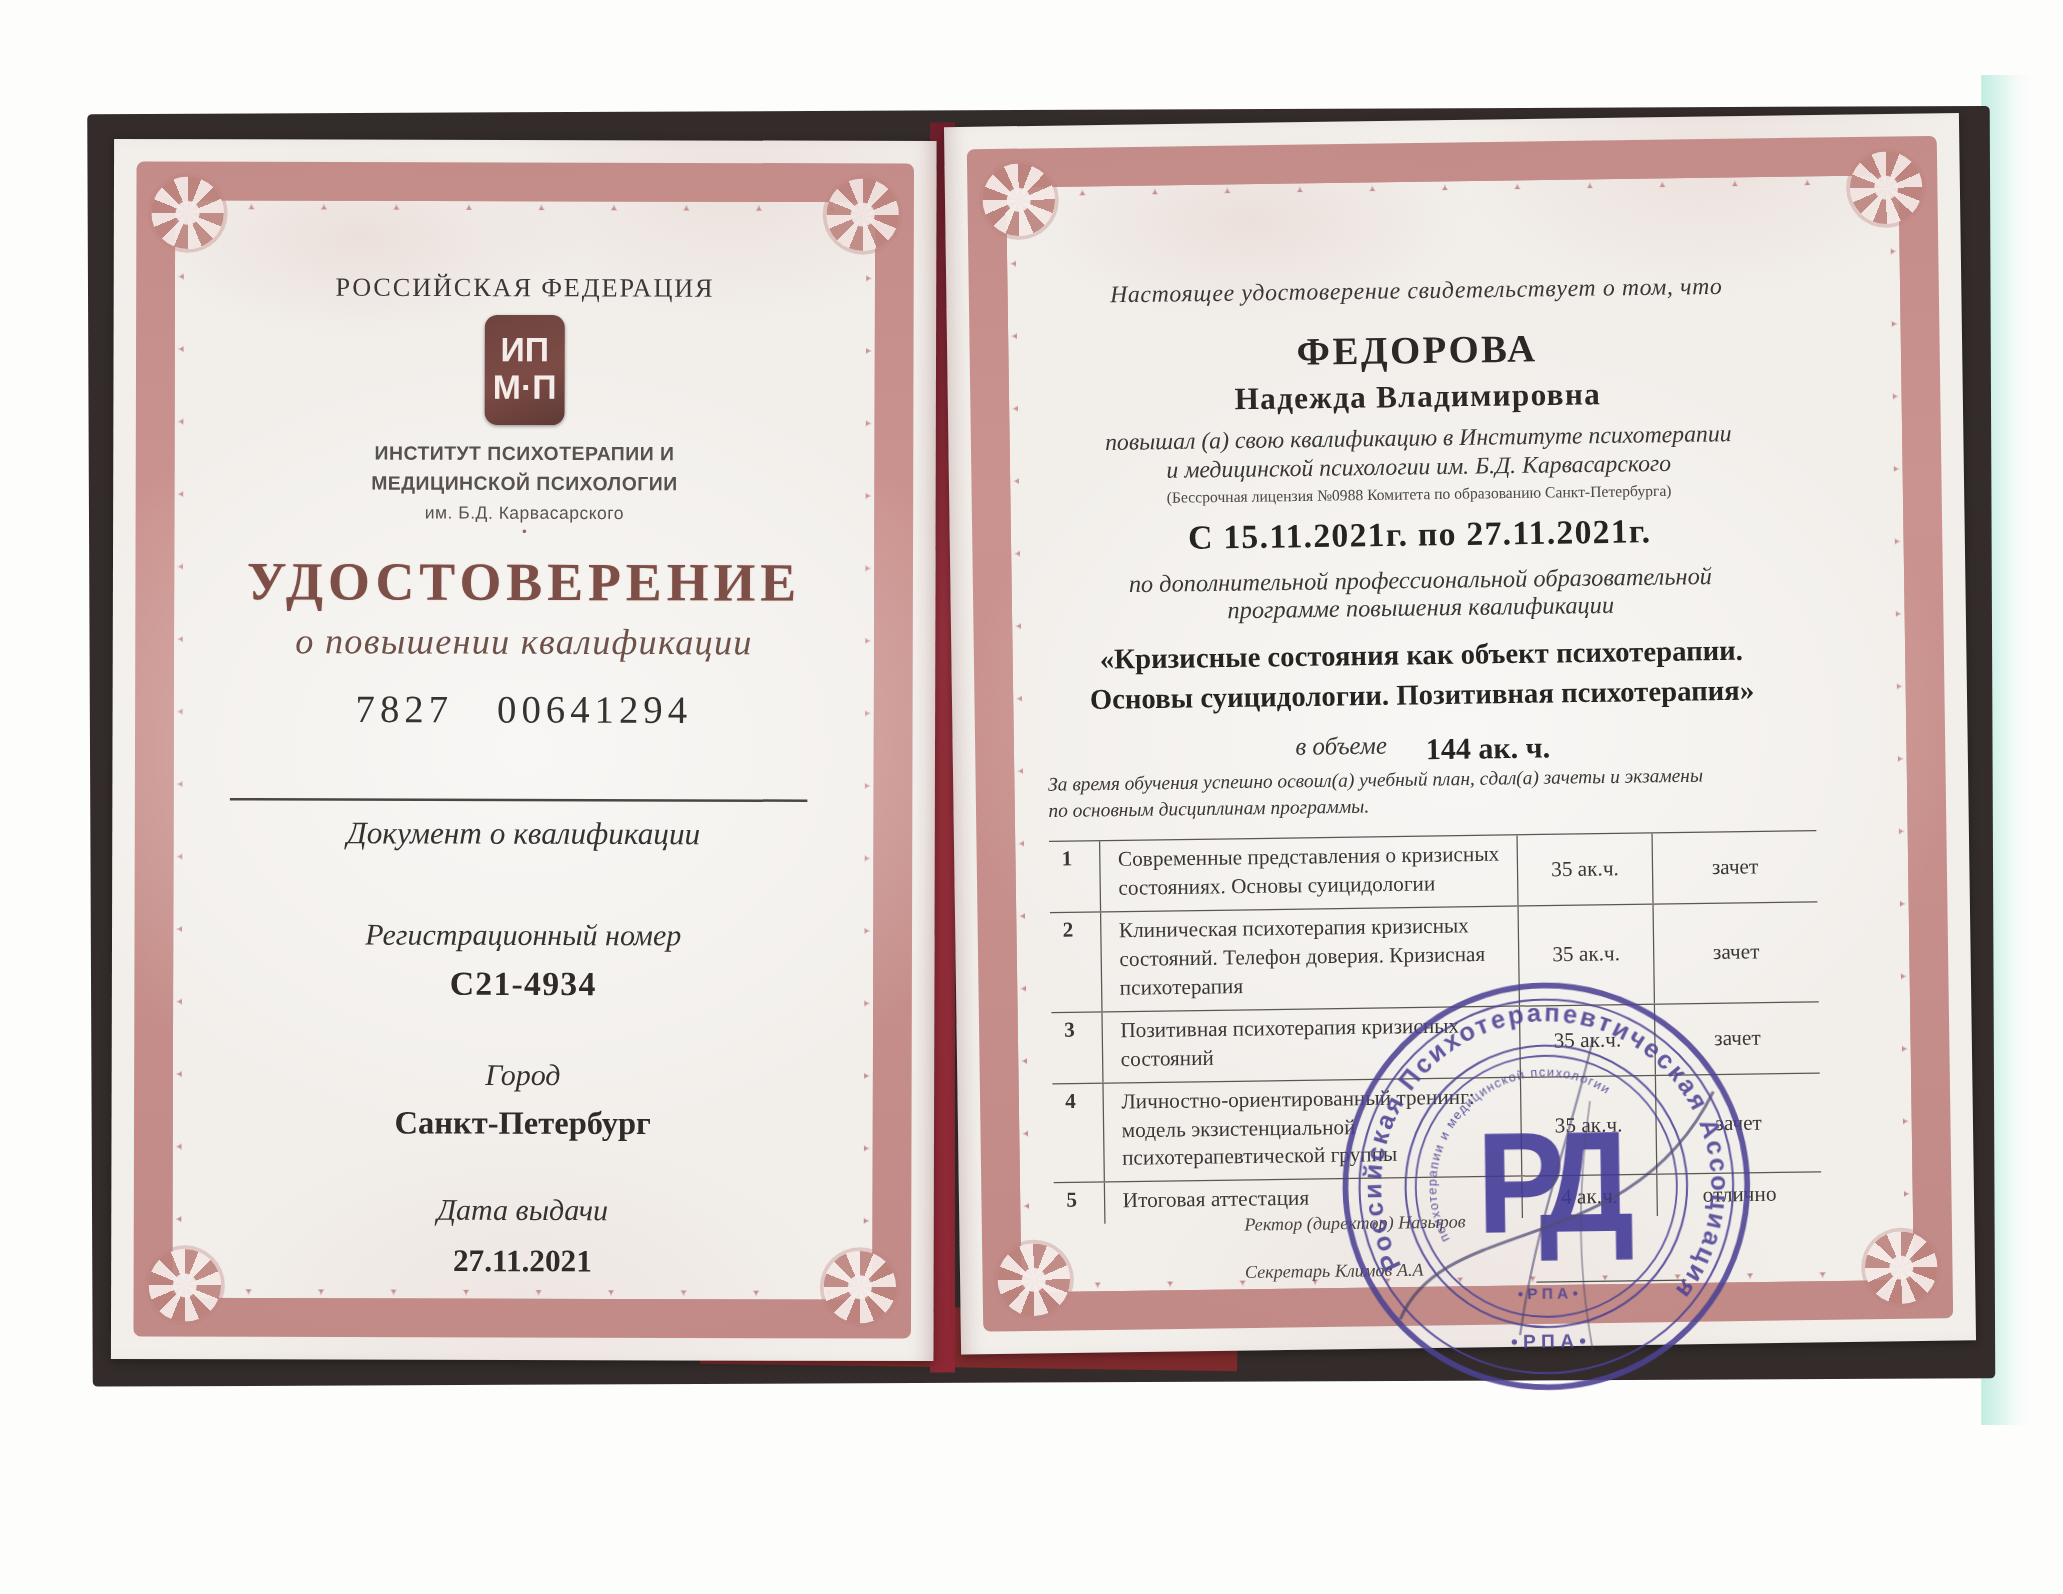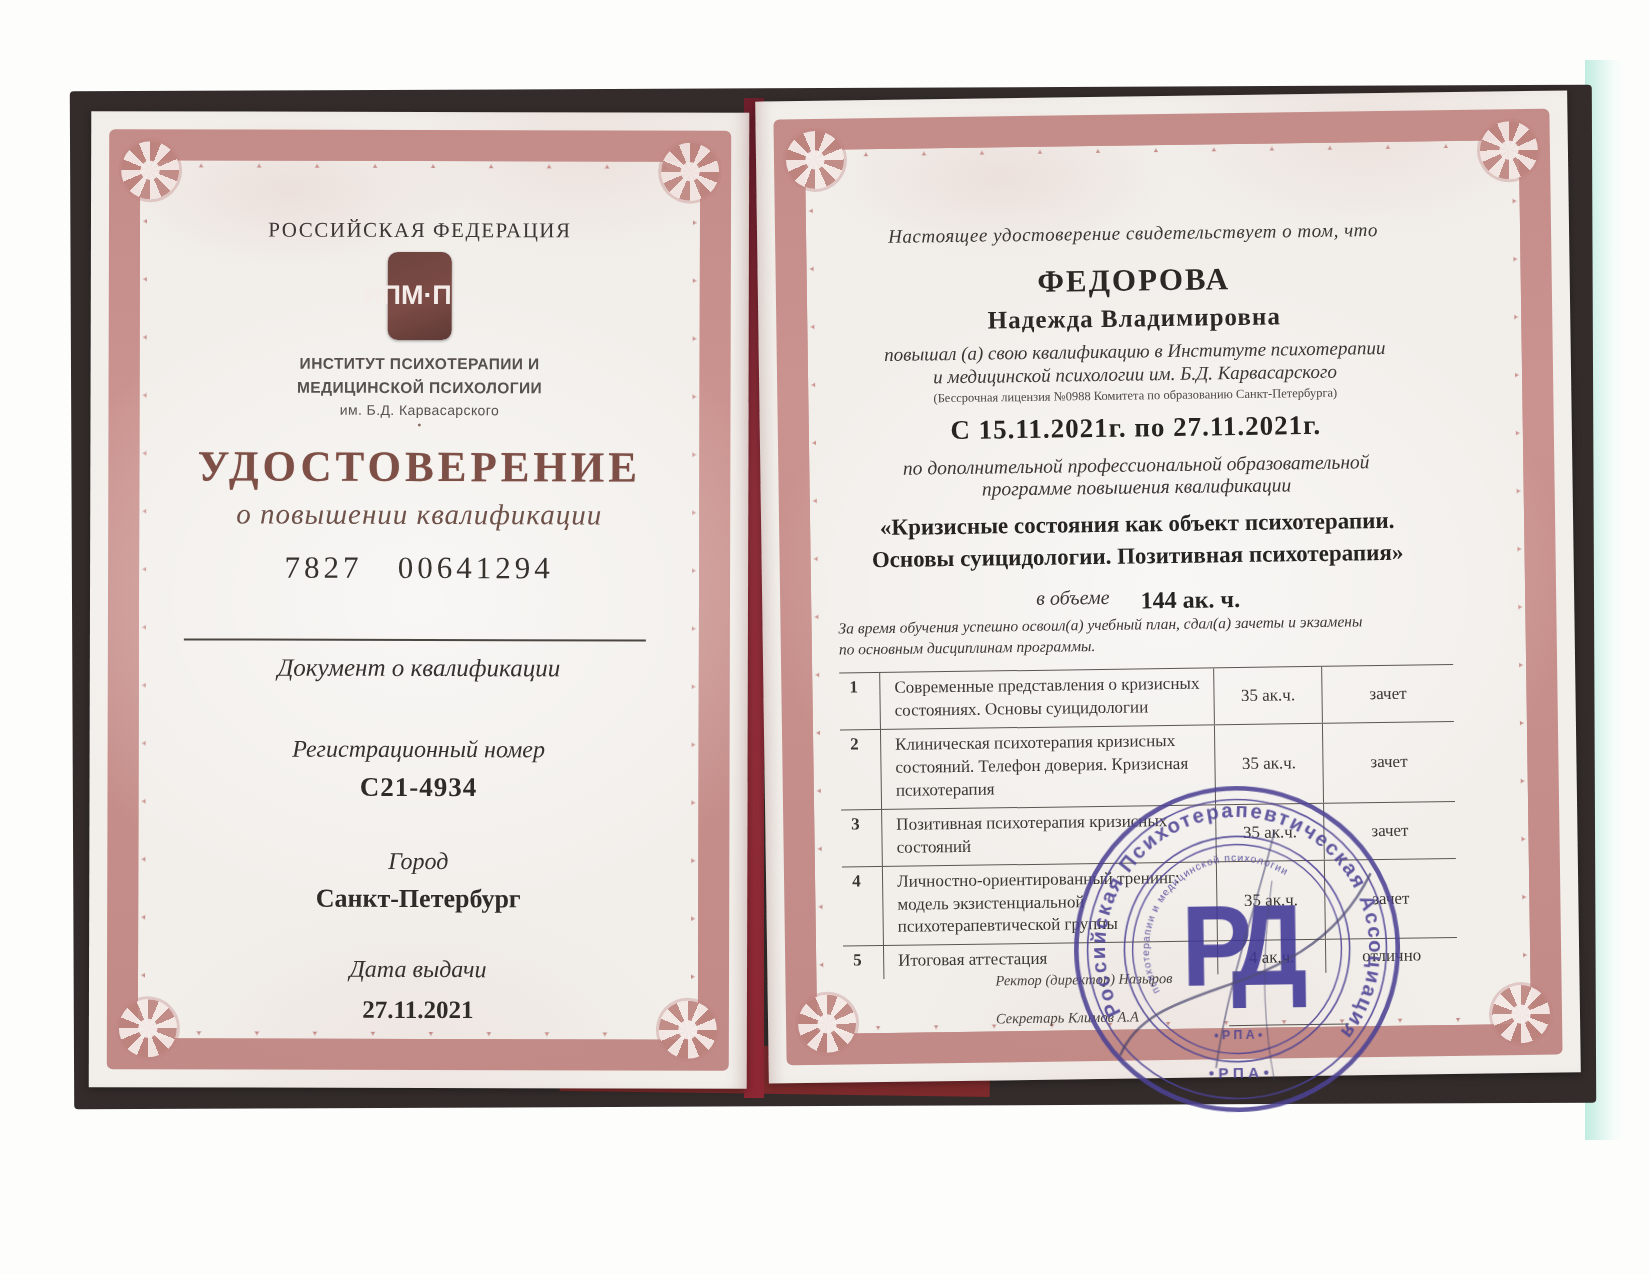--- a/index.html
+++ b/index.html
@@ -58,21 +58,21 @@
   .abs{position:absolute;}
   .ctr{left:0;right:0;text-align:center;}
   .ital{font-style:italic;}
   .bold{font-weight:bold;}
 
   
   .lp-country{top:106px;font-size:21px;letter-spacing:1.5px;color:#3c3736;}
   .lp-logo{left:50%;top:140px;transform:translateX(-50%);width:64px;height:88px;border-radius:10px;
     background:linear-gradient(160deg,#6e443f,#7c4b45 55%,#5f3a36);
     box-shadow:0 1px 3px rgba(0,0,0,.4);
-    display:flex;flex-direction:row;align-items:center;justify-content:flex-end;
+    display:flex;flex-direction:column;align-items:center;justify-content:center;
     font-family:"Liberation Sans",sans-serif;color:#f4ece9;font-weight:bold;font-size:27px;line-height:1.1;}
   .lp-inst{top:240px;font-family:"Liberation Sans",sans-serif;font-size:15.5px;font-weight:600;
     color:#575150;line-height:1.55;letter-spacing:.4px;}
   .lp-inst .sub{font-size:14px;font-weight:500;}
   .lp-dot{top:306px;color:#8a6a63;font-size:12px;}
   .lp-title{top:330px;font-size:43px;font-weight:bold;letter-spacing:4px;color:#7e4f46;
     text-shadow:0 0 1px rgba(126,79,70,.4);}
   .lp-subtitle{top:386px;font-size:29px;color:#6e5149;letter-spacing:1px;}
   .lp-number{top:438px;font-size:31px;color:#36332f;letter-spacing:4px;white-space:pre;}
   .lp-divider{left:94px;top:527px;width:462px;height:2px;background:#4c4641;}

